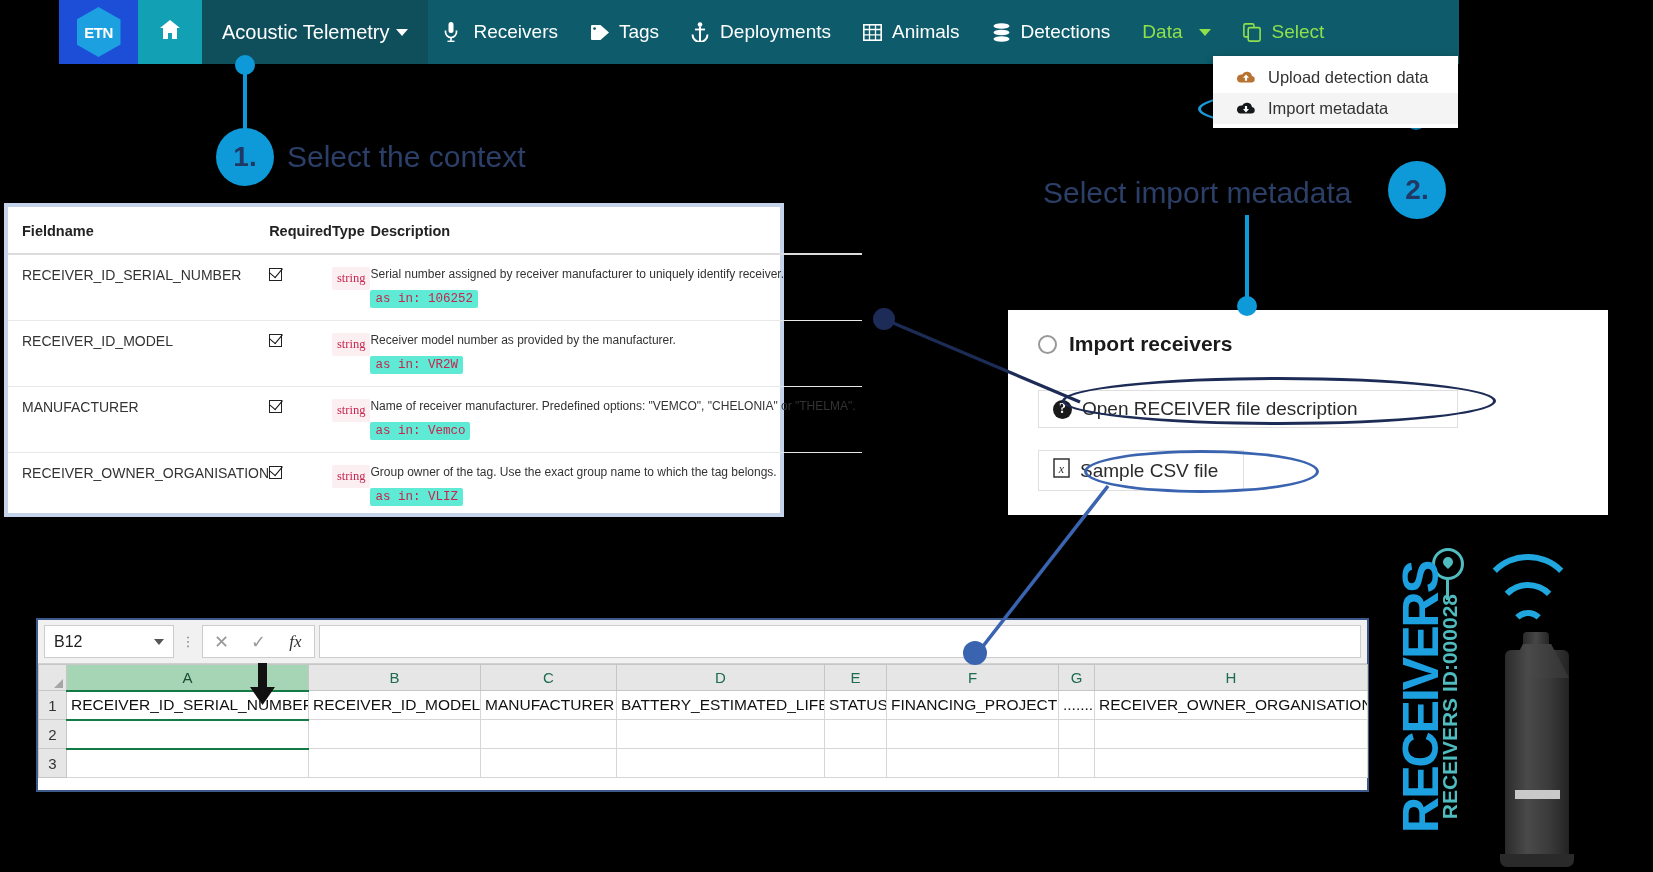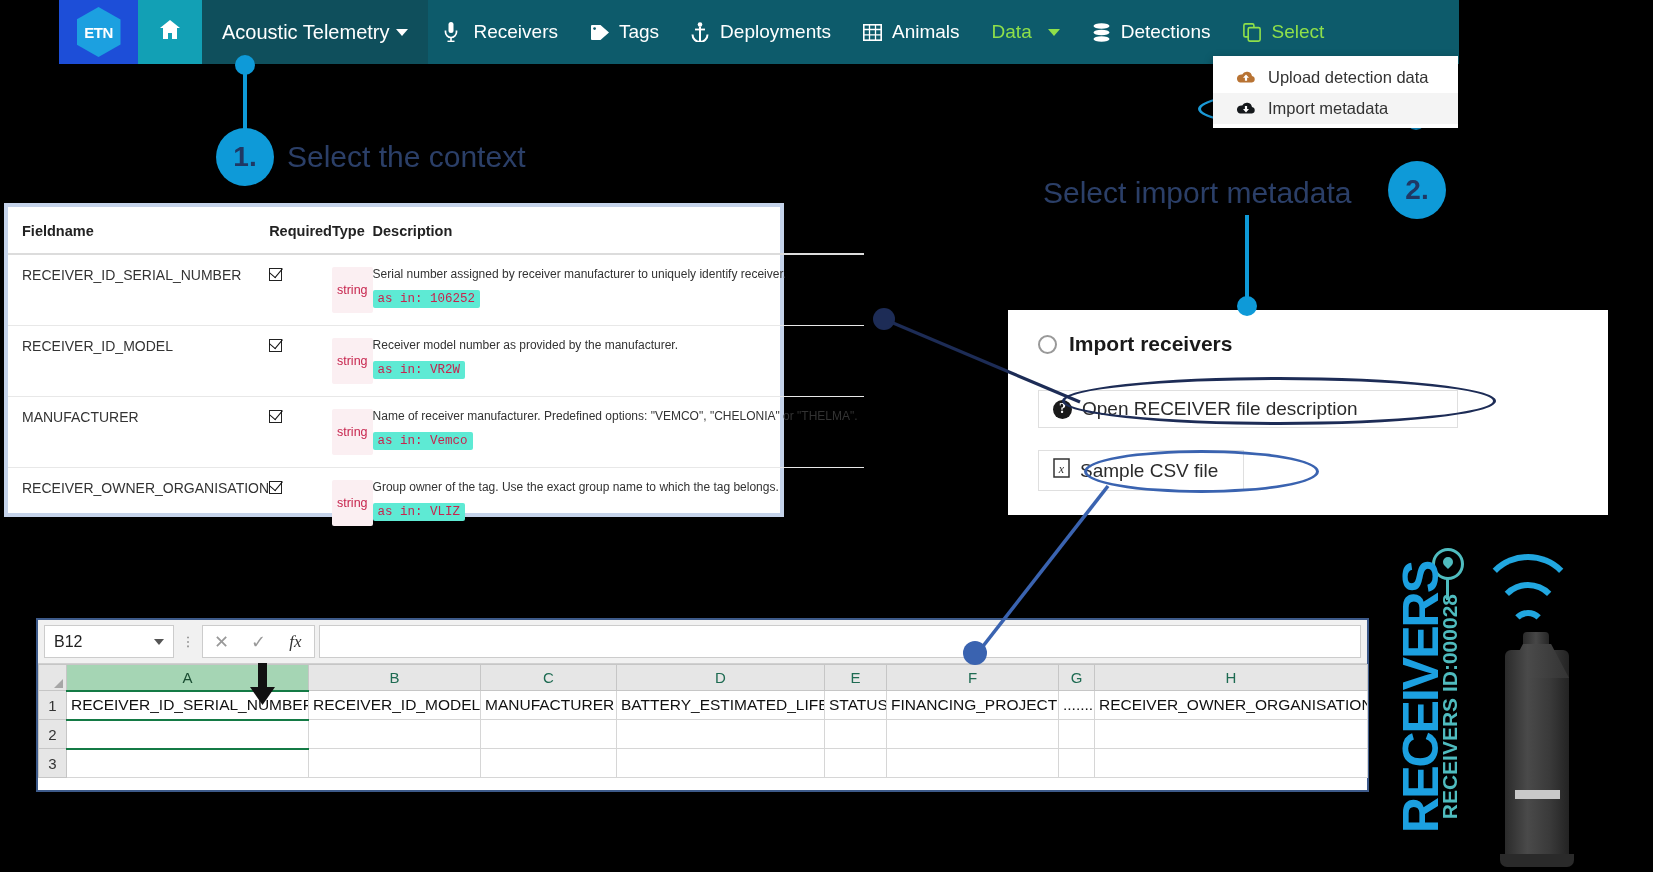--- a/index.html
+++ b/index.html
@@ -81,22 +81,22 @@
     display:inline-block; width:13px; height:13px; border:1.3px solid #222;
     position: relative; vertical-align: -1px;
   }
   .chk::after {
     content:""; position:absolute; left:2px; top:-4px; width:7px; height:11px;
     border-right:1.8px solid #111; border-bottom:1.8px solid #111;
     transform: rotate(40deg);
   }
   .type-badge {
     display:inline-block; background:#fbeff2; color:#c7254e;
-    font-family:Liberation Sans, sans-serif; font-size:12.5px;
-    padding: 16px 5px; border-radius:2px;
+    font-family:Liberation Serif, serif; font-size:12.5px;
+    padding: 4px 5px; border-radius:2px;
   }
   .desc-main { display:block; color:#333; font-size:12px; line-height:1.25; white-space: nowrap; overflow: hidden; }
   .asin {
     display:inline-block; margin-top:8px; background:#5eead4; color:#c7254e;
     font-family:"Liberation Mono", monospace; font-size:12.5px; padding:2px 5px; border-radius:2px;
   }
 
   
   #import-panel {
     position: absolute; left: 1008px; top: 310px; width: 600px; height: 205px;
@@ -285,34 +285,34 @@
   <div class="nav-item">
     <span class="nav-ico">
       <svg width="19" height="17" viewBox="0 0 19 17">
           <rect x="0.8" y="0.8" width="17.4" height="15.4" stroke="#fff" stroke-width="1.6" fill="none"></rect>
           <path d="M0.8 5.5h17.4M0.8 10.8h17.4M6.5 .8v15.4M12.5 .8v15.4" stroke="#fff" stroke-width="1.3"></path>
         </svg>
     </span>
     <span>Animals</span>
   </div>
 
-  <div class="nav-item green">
-    <span>Data</span>
-    <i class="caret"></i>
-  </div>
-
   <div class="nav-item">
     <span class="nav-ico">
       <svg width="19" height="19" viewBox="0 0 19 19">
           <ellipse cx="9.5" cy="3" rx="8" ry="2.8" fill="#fff"></ellipse>
           <ellipse cx="9.5" cy="9.5" rx="8" ry="2.8" fill="#fff"></ellipse>
           <ellipse cx="9.5" cy="16" rx="8" ry="2.8" fill="#fff"></ellipse>
         </svg>
     </span>
     <span>Detections</span>
+  </div>
+
+  <div class="nav-item green">
+    <span>Data</span>
+    <i class="caret"></i>
   </div>
 
   <div class="nav-item green">
     <span class="nav-ico">
       <svg width="18" height="19" viewBox="0 0 18 19">
           <rect x="0.9" y="0.9" width="10" height="13" stroke="#8fe04a" stroke-width="1.6" fill="none" rx="1.5"></rect>
           <rect x="5.2" y="4.6" width="11.9" height="13.5" stroke="#8fe04a" stroke-width="1.6" fill="#0d5b6b" rx="1.5"></rect>
         </svg>
     </span>
     <span>Select</span>

